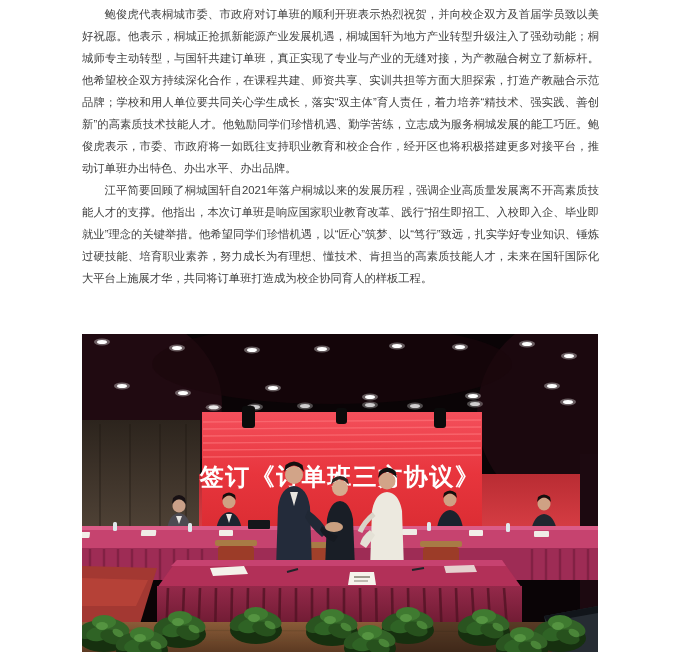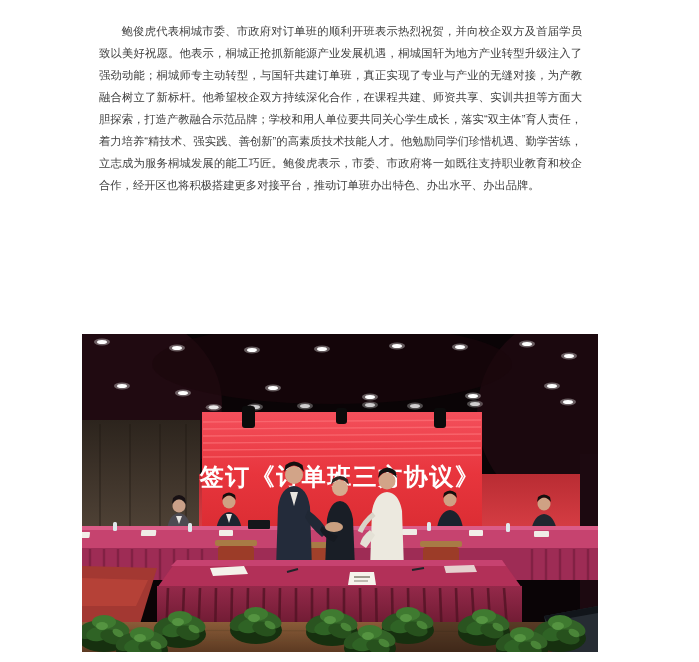--- a/index.html
+++ b/index.html
@@ -4,31 +4,32 @@
 <style>
   html,body{margin:0;padding:0;}
   body{
     width:699px;height:662px;background:#ffffff;position:relative;overflow:hidden;
     font-family:"Liberation Sans","DejaVu Sans",sans-serif;
   }
   .article{
     position:absolute;left:82px;top:3px;width:517px;
     color:#3f3f3f;font-size:11.3px;line-height:22px;text-align:justify;
   }
-  .article p{margin:17px;text-indent:2em;}
+  .article p{margin:0;text-indent:2em;}
   .photo-wrap{
     position:absolute;left:82px;top:334px;width:516px;height:318px;
   }
   .photo-wrap svg{display:block;}
 </style>
 </head>
 <body>
 
 <div class="article">
   <p>鲍俊虎代表桐城市委、市政府对订单班的顺利开班表示热烈祝贺，并向校企双方及首届学员致以美好祝愿。他表示，桐城正抢抓新能源产业发展机遇，桐城国轩为地方产业转型升级注入了强劲动能；桐城师专主动转型，与国轩共建订单班，真正实现了专业与产业的无缝对接，为产教融合树立了新标杆。他希望校企双方持续深化合作，在课程共建、师资共享、实训共担等方面大胆探索，打造产教融合示范品牌；学校和用人单位要共同关心学生成长，落实“双主体”育人责任，着力培养“精技术、强实践、善创新”的高素质技术技能人才。他勉励同学们珍惜机遇、勤学苦练，立志成为服务桐城发展的能工巧匠。鲍俊虎表示，市委、市政府将一如既往支持职业教育和校企合作，经开区也将积极搭建更多对接平台，推动订单班办出特色、办出水平、办出品牌。</p>
+  <p>江平简要回顾了桐城国轩自2021年落户桐城以来的发展历程，强调企业高质量发展离不开高素质技能人才的支撑。他指出，本次订单班是响应国家职业教育改革、践行“招生即招工、入校即入企、毕业即就业”理念的关键举措。他希望同学们珍惜机遇，以“匠心”筑梦、以“笃行”致远，扎实学好专业知识、锤炼过硬技能、培育职业素养，努力成长为有理想、懂技术、肯担当的高素质技能人才，未来在国轩国际化大平台上施展才华，共同将订单班打造成为校企协同育人的样板工程。</p>
 </div>
 
 <div class="photo-wrap">
 <svg width="516" height="318" viewBox="0 0 516 318" xmlns="http://www.w3.org/2000/svg">
   <defs>
     <linearGradient id="screenGrad" x1="0" y1="0" x2="0" y2="1">
       <stop offset="0" stop-color="#f4505c"></stop>
       <stop offset="0.45" stop-color="#e8353d"></stop>
       <stop offset="1" stop-color="#d72a30"></stop>
     </linearGradient>

